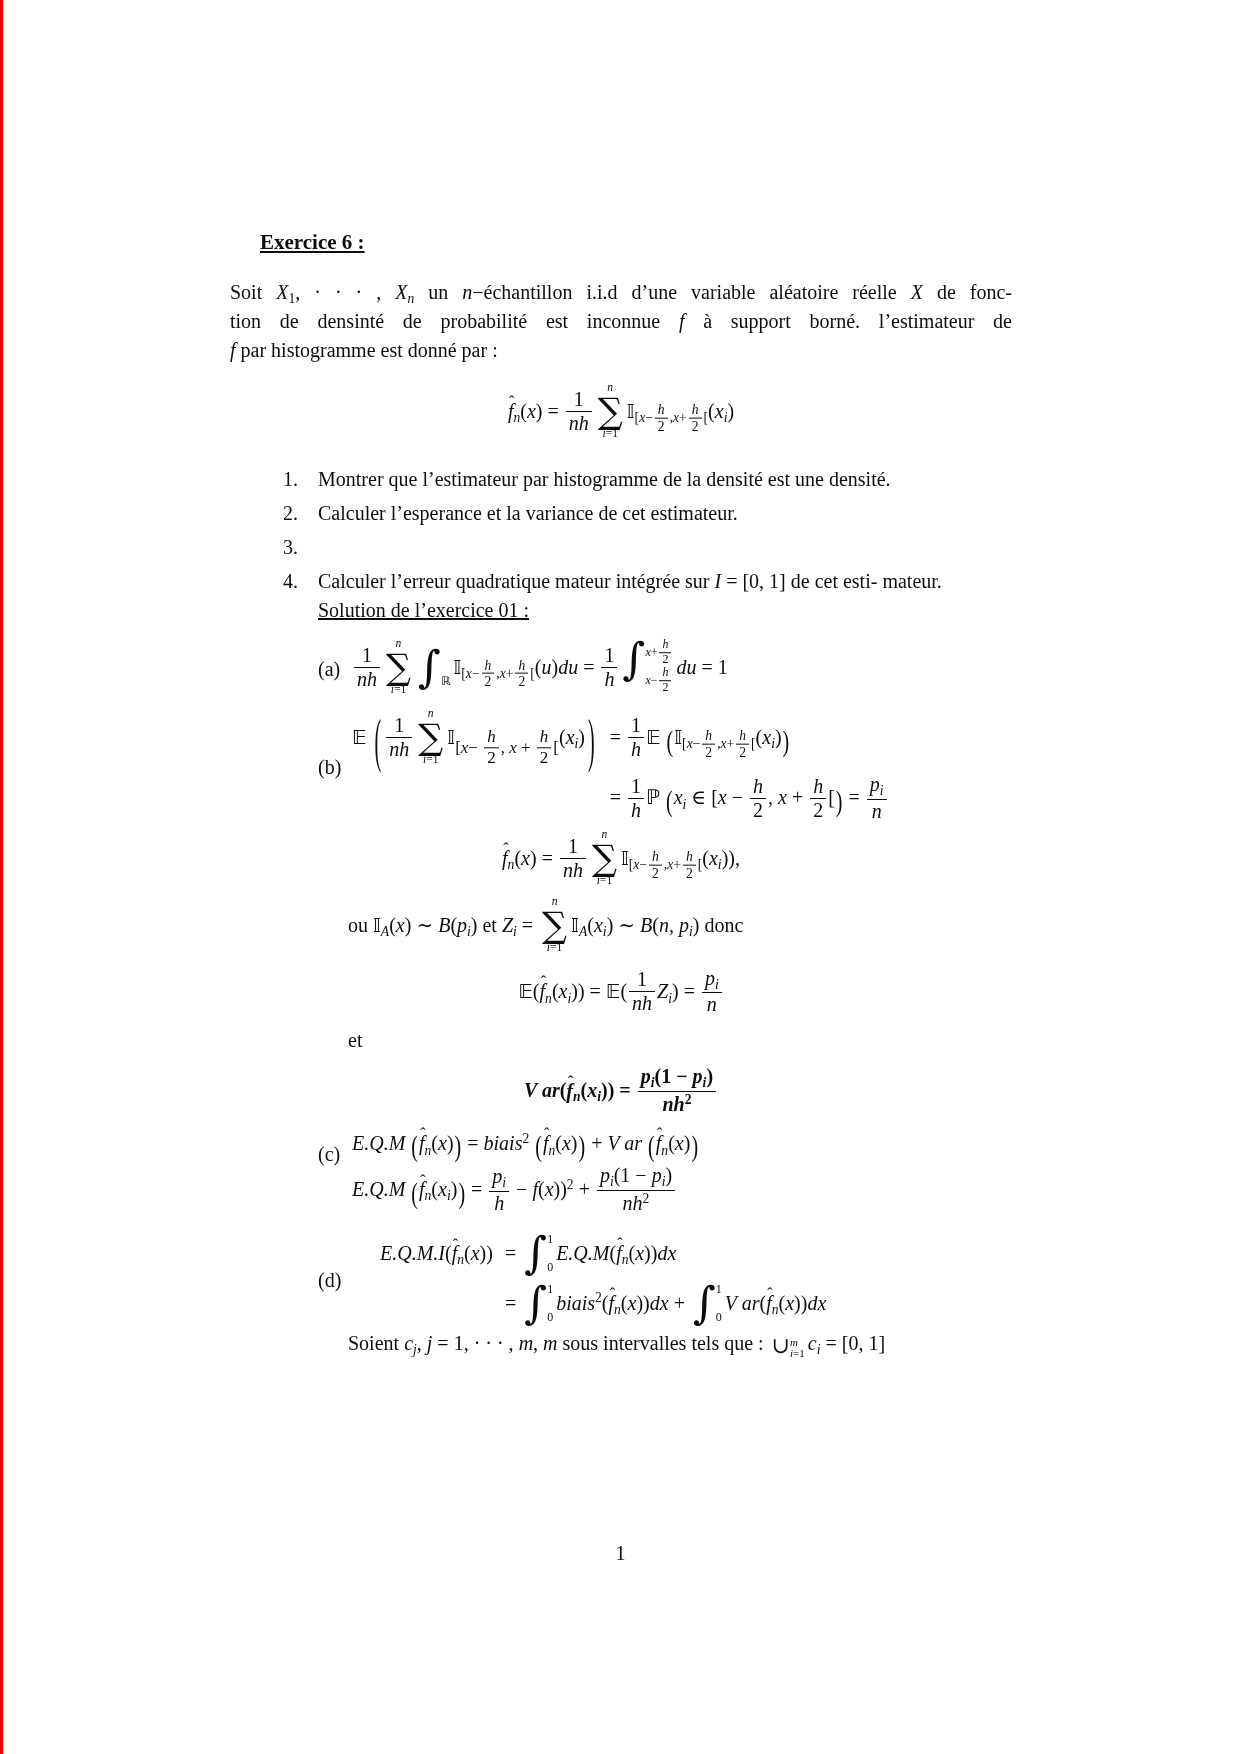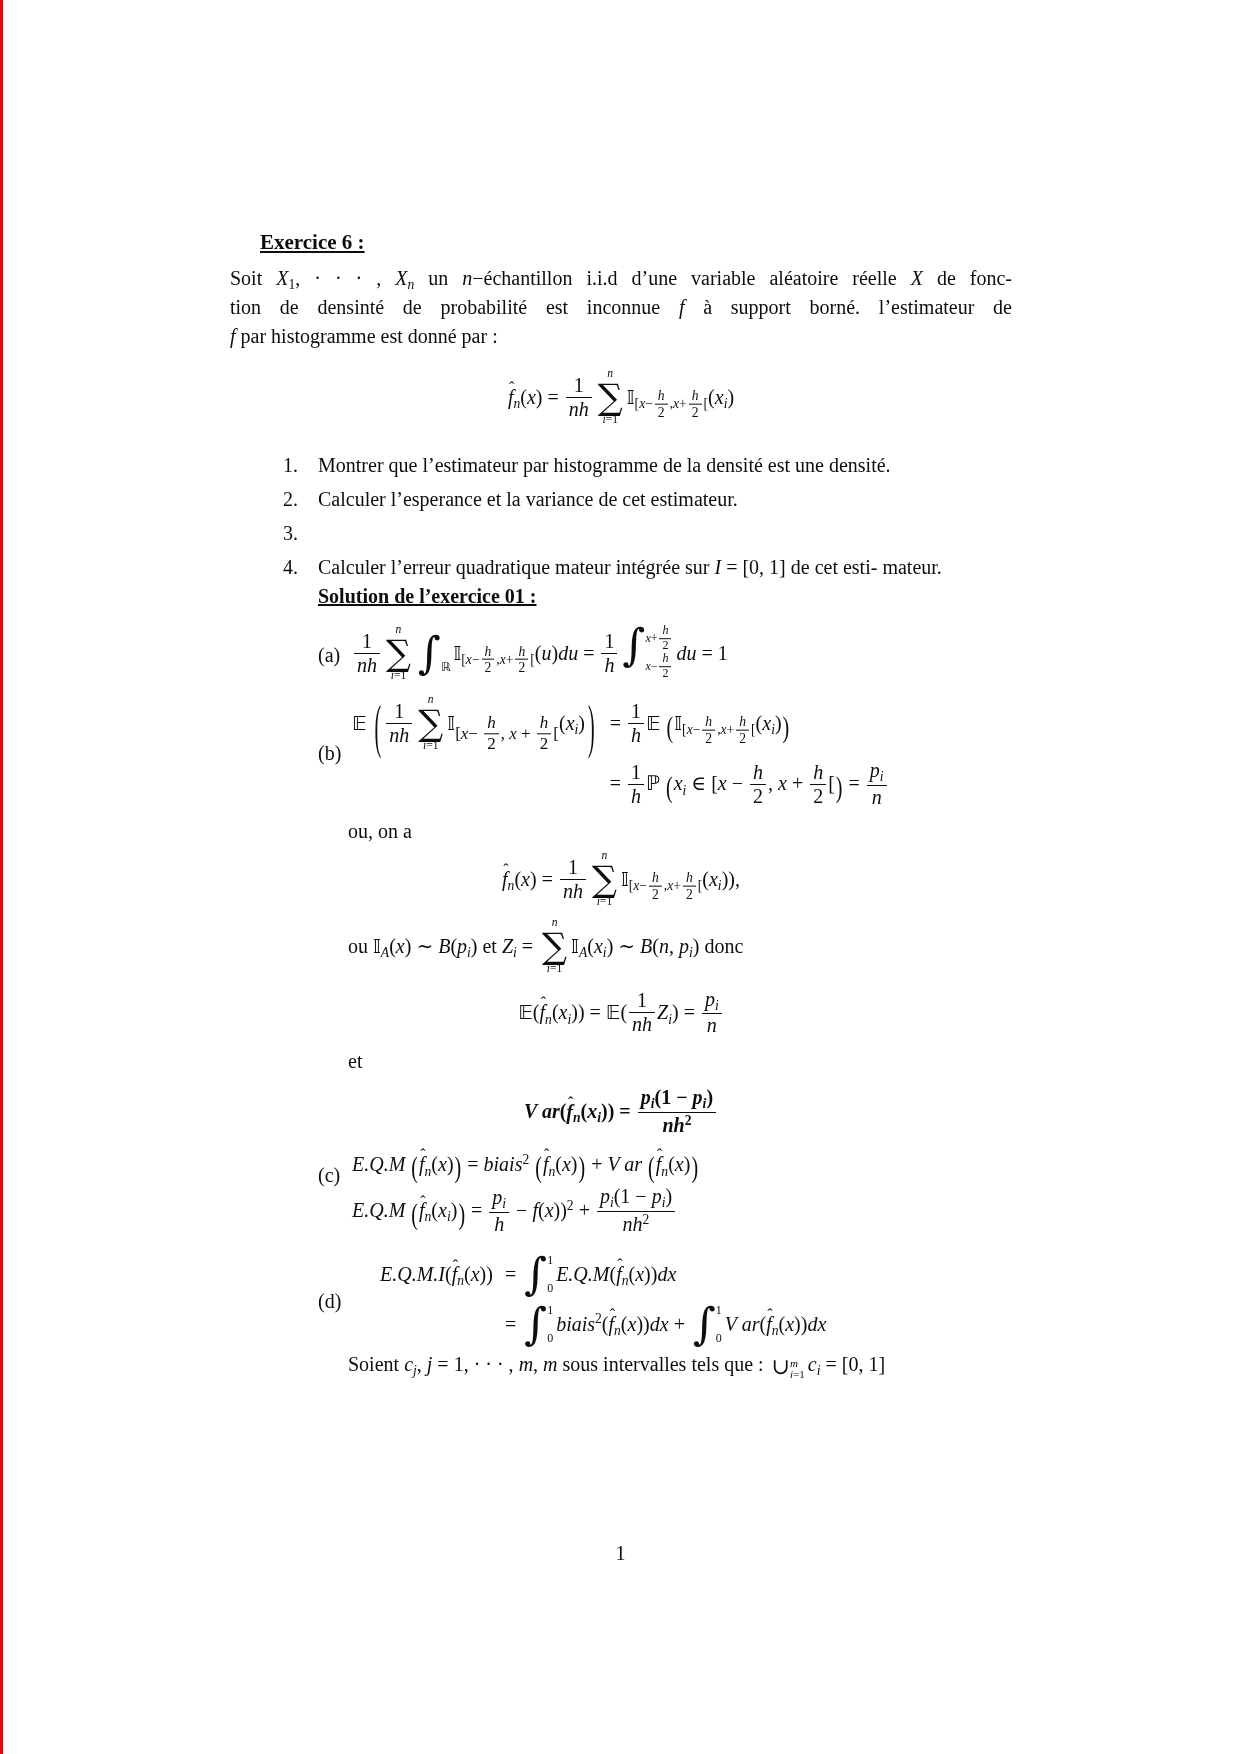--- a/index.html
+++ b/index.html
@@ -2,22 +2,22 @@
 <html><head>
 <meta charset="utf-8">
 <style>
   * { box-sizing: border-box; }
   html,body { margin:0; padding:0; background:#ffffff; }
   .page { position:relative; width:1241px; height:1754px; background:#ffffff;
           font-family:"Liberation Serif","DejaVu Serif",serif; color:#0d0d0d; overflow:hidden; }
   .redline { position:absolute; left:0; top:0; width:3px; height:1754px; }
   .content { position:absolute; left:230px; top:230px; width:782px; font-size:20px; }
 
-  .title { margin-left:30px; font-weight:bold; text-decoration:underline; font-size:21px; margin-bottom:12px; }
-  .bu { font-weight:bold; text-decoration:underline; }
+  .title { margin-left:30px; font-weight:bold; text-decoration:underline; font-size:21px; margin-bottom:26px; }
+  .bu { font-weight:normal; text-decoration:underline; }
 
   .pline { line-height:22px; min-height:29px; }
   .pline.just { text-align:justify; text-align-last:justify; }
 
   .list { margin-top:22px; }
   .litem { display:flex; margin-bottom:5px; }
   .lnum { flex:none; width:35px; margin-left:53px; line-height:29px; }
   .lbody { flex:1; line-height:29px; }
 
   .dmath { text-align:center; font-size:20px; }
@@ -143,21 +143,20 @@
                 <span class="blim"><span class="mi">n</span></span>
                 <span class="bop">∑</span>
                 <span class="blim"><span class="mi">i</span><span class="rm">=1</span></span>
               </span><span class="bb">𝕀</span><span class="msub bsub"><span class="rm">[</span><span class="mi">x</span><span class="rm">− </span><span class="frac"><span class="fnum"><span class="mi">h</span></span><span class="fden"><span class="rm">2</span></span></span><span class="rm">, </span><span class="mi">x</span><span class="rm"> + </span><span class="frac"><span class="fnum"><span class="mi">h</span></span><span class="fden"><span class="rm">2</span></span></span><span class="rm">[</span></span><span class="rm">(</span><span class="mi">x</span><span class="msub"><span class="mi">i</span></span><span class="rm">)</span><span class="pr s3">)</span></div>
           <div class="ac l"><span class="rm">= </span><span class="frac"><span class="fnum"><span class="rm">1</span></span><span class="fden"><span class="mi">h</span></span></span><span class="bb">𝔼</span><span class="rm"> </span><span class="pr s1">(</span><span class="bb">𝕀</span><span class="msub"><span class="rm">[</span><span class="mi">x</span><span class="rm">−</span><span class="frac"><span class="fnum"><span class="mi">h</span></span><span class="fden"><span class="rm">2</span></span></span><span class="rm">,</span><span class="mi">x</span><span class="rm">+</span><span class="frac"><span class="fnum"><span class="mi">h</span></span><span class="fden"><span class="rm">2</span></span></span><span class="rm">[</span></span><span class="rm">(</span><span class="mi">x</span><span class="msub"><span class="mi">i</span></span><span class="rm">)</span><span class="pr s1">)</span></div>
           <div class="ac r"></div>
           <div class="ac l"><span class="rm">= </span><span class="frac"><span class="fnum"><span class="rm">1</span></span><span class="fden"><span class="mi">h</span></span></span><span class="bb">ℙ</span><span class="rm"> </span><span class="pr s1">(</span><span class="mi">x</span><span class="msub"><span class="mi">i</span></span><span class="rm"> ∈ [</span><span class="mi">x</span><span class="rm"> − </span><span class="frac"><span class="fnum"><span class="mi">h</span></span><span class="fden"><span class="rm">2</span></span></span><span class="rm">, </span><span class="mi">x</span><span class="rm"> + </span><span class="frac"><span class="fnum"><span class="mi">h</span></span><span class="fden"><span class="rm">2</span></span></span><span class="rm">[</span><span class="pr s1">)</span><span class="rm"> = </span><span class="frac"><span class="fnum"><span class="mi">p</span><span class="msub"><span class="mi">i</span></span></span><span class="fden"><span class="mi">n</span></span></span></div>
         </div>
       </div>
 
-      <div class="tline ind1"><span class="rm">ou, on a</span></div>
 
       <div class="dmath m-fnx"><span class="mi hat">f</span><span class="msub"><span class="mi">n</span></span><span class="rm">(</span><span class="mi">x</span><span class="rm">) = </span><span class="frac"><span class="fnum"><span class="rm">1</span></span><span class="fden"><span class="mi">nh</span></span></span><span class="bigv">
             <span class="blim"><span class="mi">n</span></span>
             <span class="bop">∑</span>
             <span class="blim"><span class="mi">i</span><span class="rm">=1</span></span>
           </span><span class="bb">𝕀</span><span class="msub"><span class="rm">[</span><span class="mi">x</span><span class="rm">−</span><span class="frac"><span class="fnum"><span class="mi">h</span></span><span class="fden"><span class="rm">2</span></span></span><span class="rm">,</span><span class="mi">x</span><span class="rm">+</span><span class="frac"><span class="fnum"><span class="mi">h</span></span><span class="fden"><span class="rm">2</span></span></span><span class="rm">[</span></span><span class="rm">(</span><span class="mi">x</span><span class="msub"><span class="mi">i</span></span><span class="rm">)),</span></div>
 
       <div class="tline ind1"><span class="rm">ou </span><span class="bb">𝕀</span><span class="msub"><span class="mi">A</span></span><span class="rm">(</span><span class="mi">x</span><span class="rm">) ∼ </span><span class="mi">B</span><span class="rm">(</span><span class="mi">p</span><span class="msub"><span class="mi">i</span></span><span class="rm">) et </span><span class="mi">Z</span><span class="msub"><span class="mi">i</span></span><span class="rm"> = </span><span class="bigv">
             <span class="blim"><span class="mi">n</span></span>
             <span class="bop">∑</span>

